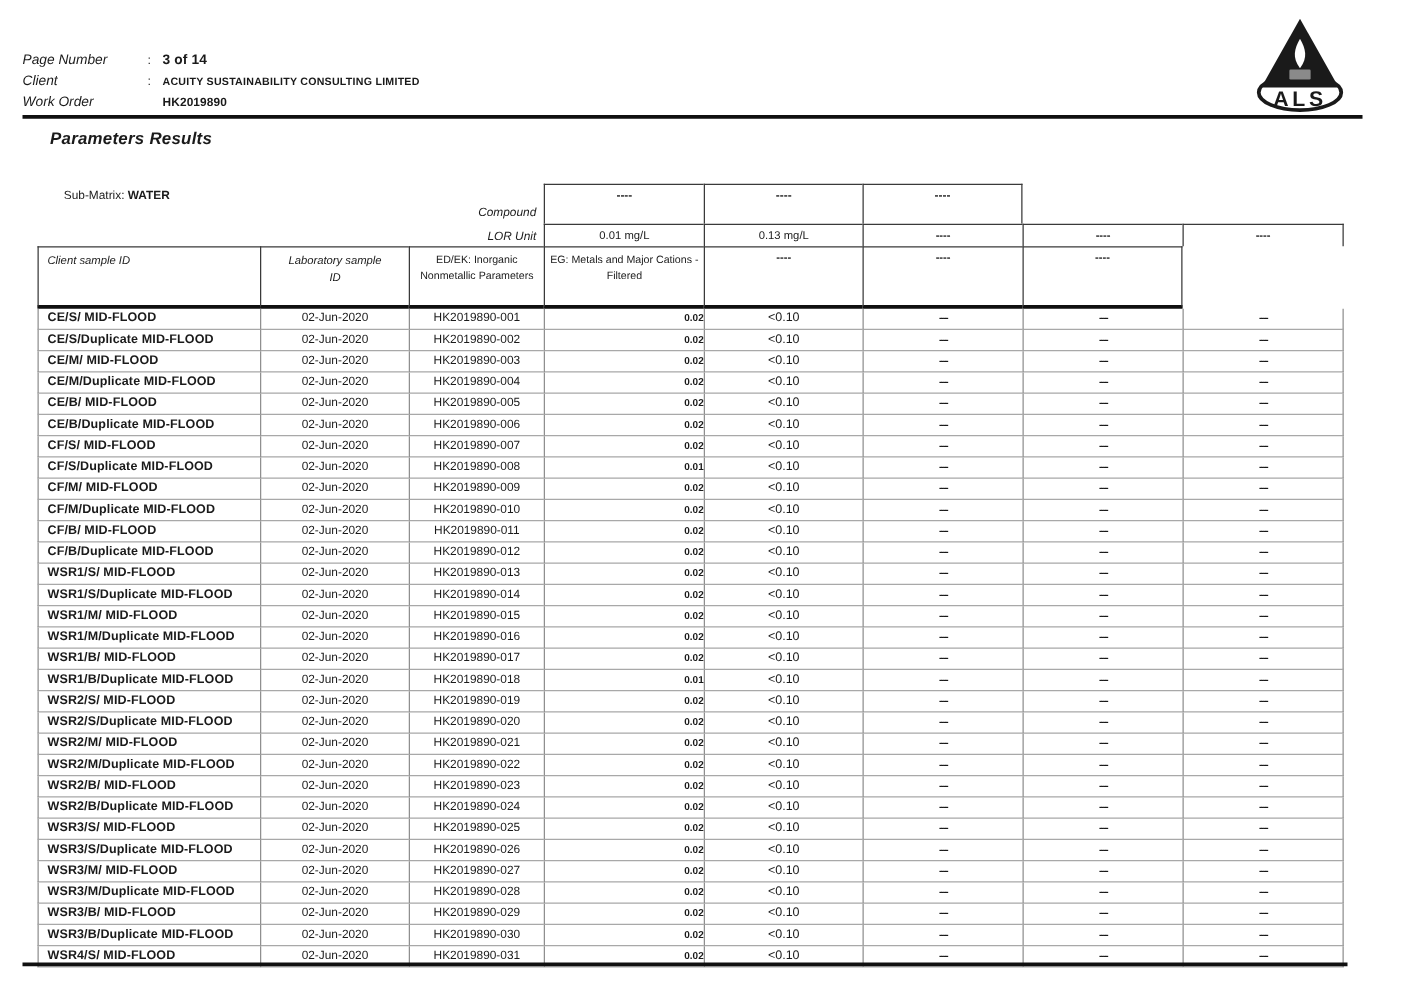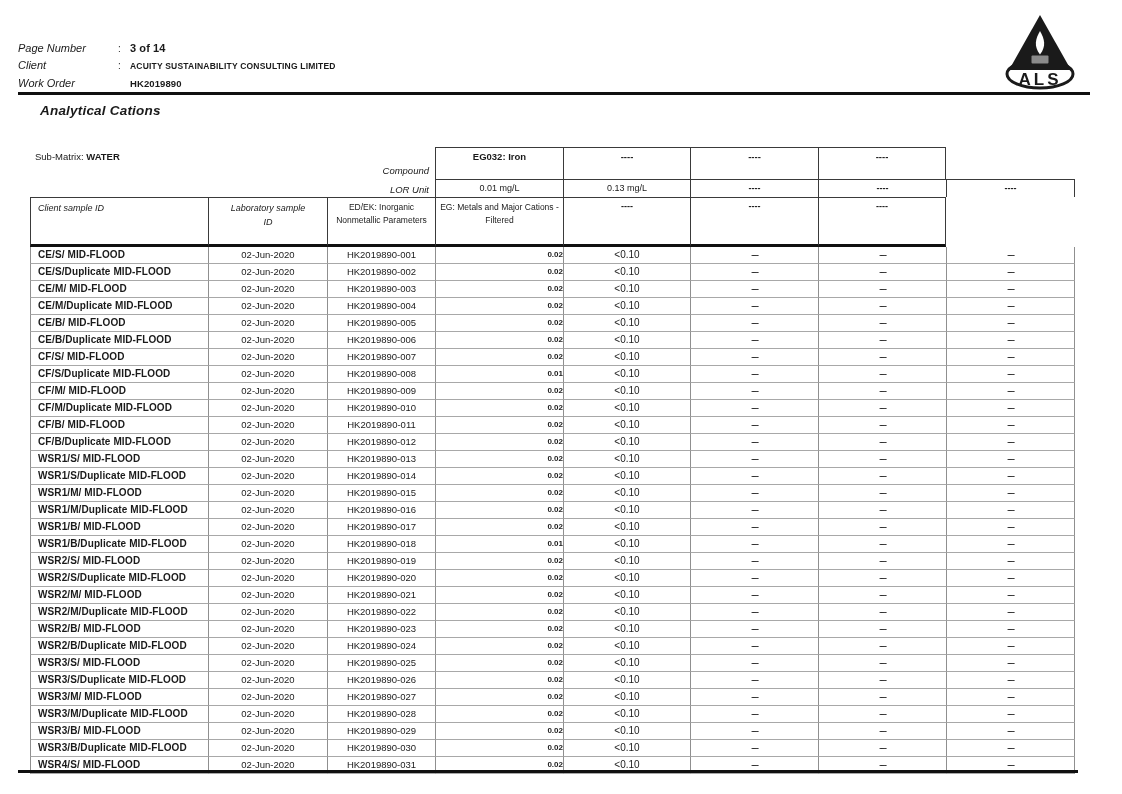--- a/index.html
+++ b/index.html
@@ -29,21 +29,21 @@
 
   
   #tbl{left:30px;top:147px;width:1045px;--cols:178px 119px 108px 128px 127px 128px 128px 129px;}
   .grid{display:grid;grid-template-columns:var(--cols);}
   .cell{box-sizing:border-box;overflow:hidden;}
 
   
   .r1{height:32px;}
   .r2{height:18px;}
   .meta-cell{grid-column:1 / span 3;position:relative;}
-  #sub-matrix{position:absolute;left:5px;top:4px;font-size:9.5px;}
+  #sub-matrix{position:absolute;left:21px;top:4px;font-size:9.5px;}
   #compound-label{position:absolute;right:6px;bottom:3px;font-size:9.5px;font-style:italic;}
   .lor-label-cell{grid-column:1 / span 3;display:flex;justify-content:flex-end;align-items:flex-end;
     padding:0 6px 2px 0;font-size:9.5px;font-style:italic;}
   .hd{border-left:1px solid #3a3a3a;border-top:1px solid #3a3a3a;background:#fff;}
   .hd.last{border-right:1px solid #3a3a3a;}
   .an-name{font-size:9.5px;font-weight:bold;text-align:center;line-height:1.4;padding:2px 10px 0 10px;}
   .an-lor{font-size:9px;text-align:center;line-height:17px;}
 
   
   .r3 .cell{border-left:1px solid #3a3a3a;border-top:1px solid #3a3a3a;border-bottom:3px solid #101010;height:50px;}
@@ -89,33 +89,32 @@
 <svg id="logo" class="abs" viewBox="0 0 90 80" aria-hidden="true">
   <ellipse cx="45" cy="62" rx="33" ry="14" fill="#ffffff" stroke="#1a1a1a" stroke-width="3"></ellipse>
   <path d="M45 3 L76 58 L14 58 Z" fill="#1a1a1a"></path>
   <path d="M45 19 C49.5 27 51.5 34 45 42.5 C38.5 34 40.5 27 45 19 Z" fill="#ffffff"></path>
   <rect x="36.5" y="43.5" width="17" height="8" rx="1" fill="#8a8a8a"></rect>
   <text x="45" y="73" text-anchor="middle" font-size="17" font-weight="bold" letter-spacing="3" font-family="Liberation Sans, DejaVu Sans, sans-serif" fill="#1a1a1a">ALS</text>
 </svg>
 
 <div id="header-rule" class="abs rule"></div>
 
-<div id="section-title" class="abs">Analytical Cations</div>
+<div id="section-title" class="abs">Parameters Results</div>
 
 <div id="tbl" class="abs">
 
   <div class="grid r1">
     <div class="cell meta-cell">
       <span id="sub-matrix">
         <span>Sub-Matrix:</span>
         <span class="b">WATER</span>
       </span>
       <span id="compound-label">Compound</span>
     </div>
-    <div class="cell hd an-name">EG032: Iron</div>
     <div class="cell hd an-name">----</div>
     <div class="cell hd an-name">----</div>
     <div class="cell hd an-name last">----</div>
   </div>
 
   <div class="grid r2">
     <div class="cell lor-label-cell">LOR Unit</div>
     <div class="cell hd an-lor">0.01 mg/L</div>
     <div class="cell hd an-lor">0.13 mg/L</div>
     <div class="cell hd an-lor b">----</div>

